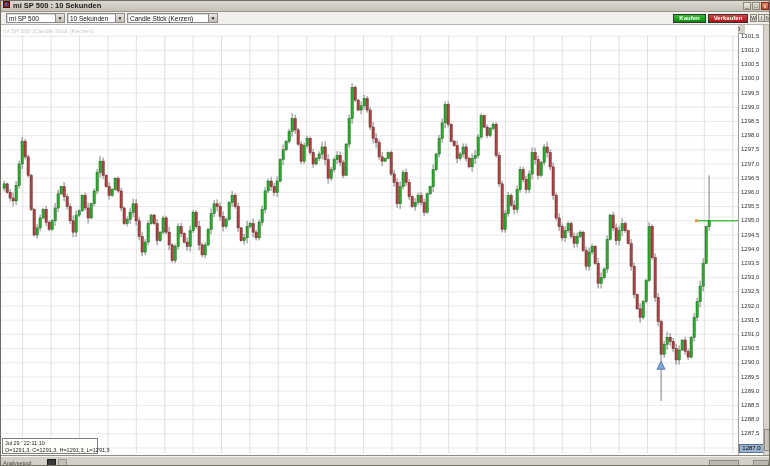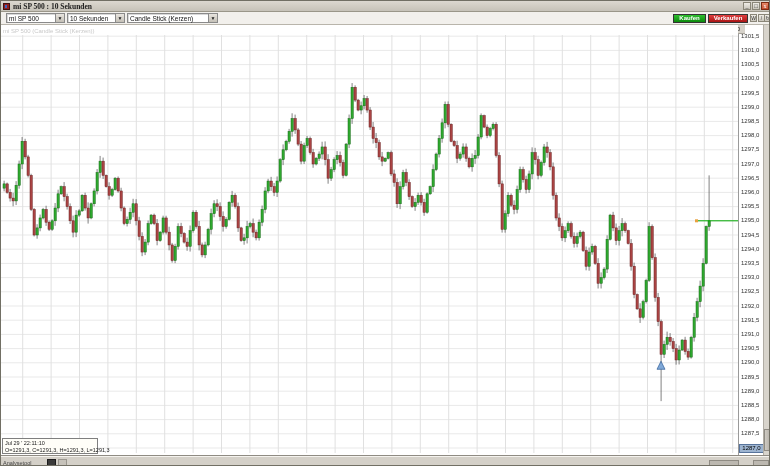--- a/index.html
+++ b/index.html
@@ -6,21 +6,21 @@
   html,body { background:#808080; }
   #app {
     position:relative; width:770px; height:466px; overflow:hidden;
     background:#ffffff; font-family:"Liberation Sans", sans-serif;
     border:1px solid #716f64; box-shadow: inset 1px 1px 0 #f3f1ec;
   }
   
   #titlebar {
     position:absolute; left:0; top:0; width:770px; height:11px;
     background:linear-gradient(#dcd8d0,#c6c2b8);
-    border-bottom:1px solid #9a9689; display:flex; align-items:center;font-family:Liberation Serif, serif;
+    border-bottom:1px solid #9a9689; display:flex; align-items:flex-start;
   }
   #win-icon { width:7px; height:7px; margin:0 3px 0 2px; background:#902020;
     border:1px solid #401010; position:relative; }
   #win-icon:after { content:""; position:absolute; left:1px; top:1px; width:2px; height:3px; background:#3a62c0; }
   #title-text { font-size:7.5px; font-weight:bold; color:#1a1a1a; white-space:nowrap; }
   .winbtn { position:absolute; top:1px; width:8px; height:8px;
     background:linear-gradient(#efece6,#c9c5bb); border:1px solid #8a8678;
     font-size:6px; line-height:6px; text-align:center; color:#333; }
   #btn-min  { right:20px; }
   #btn-rest { right:11px; }

